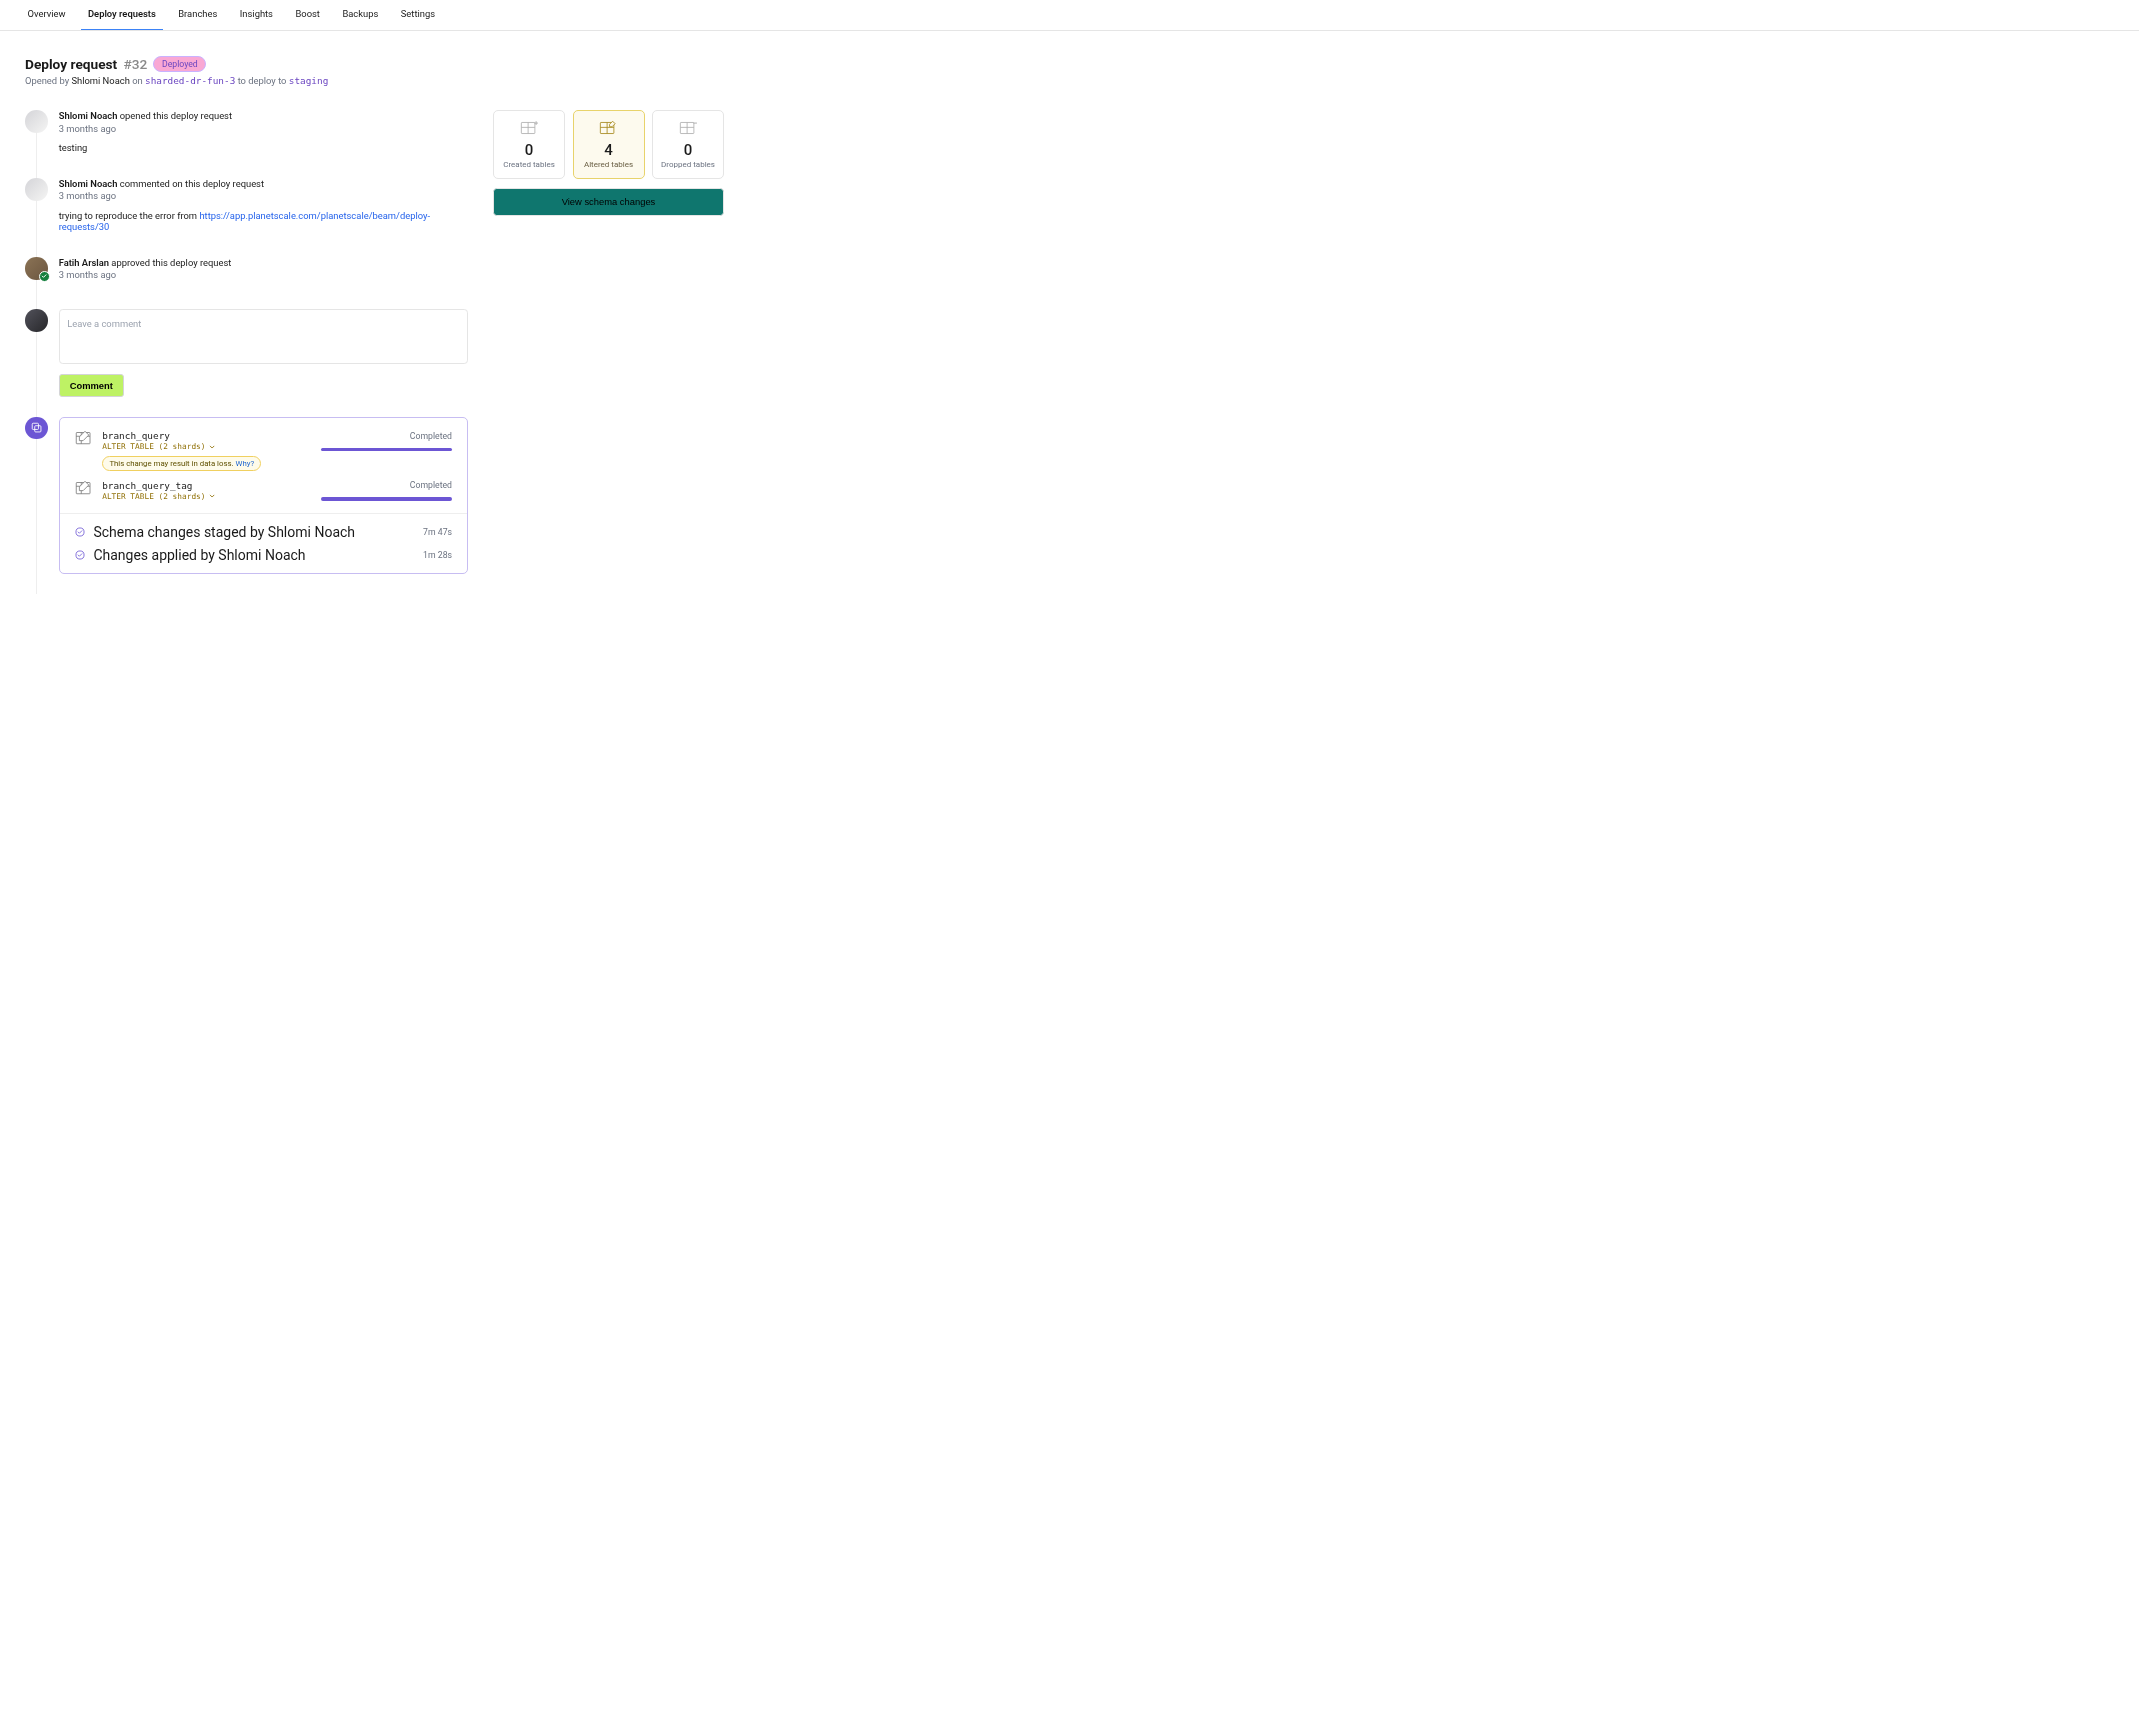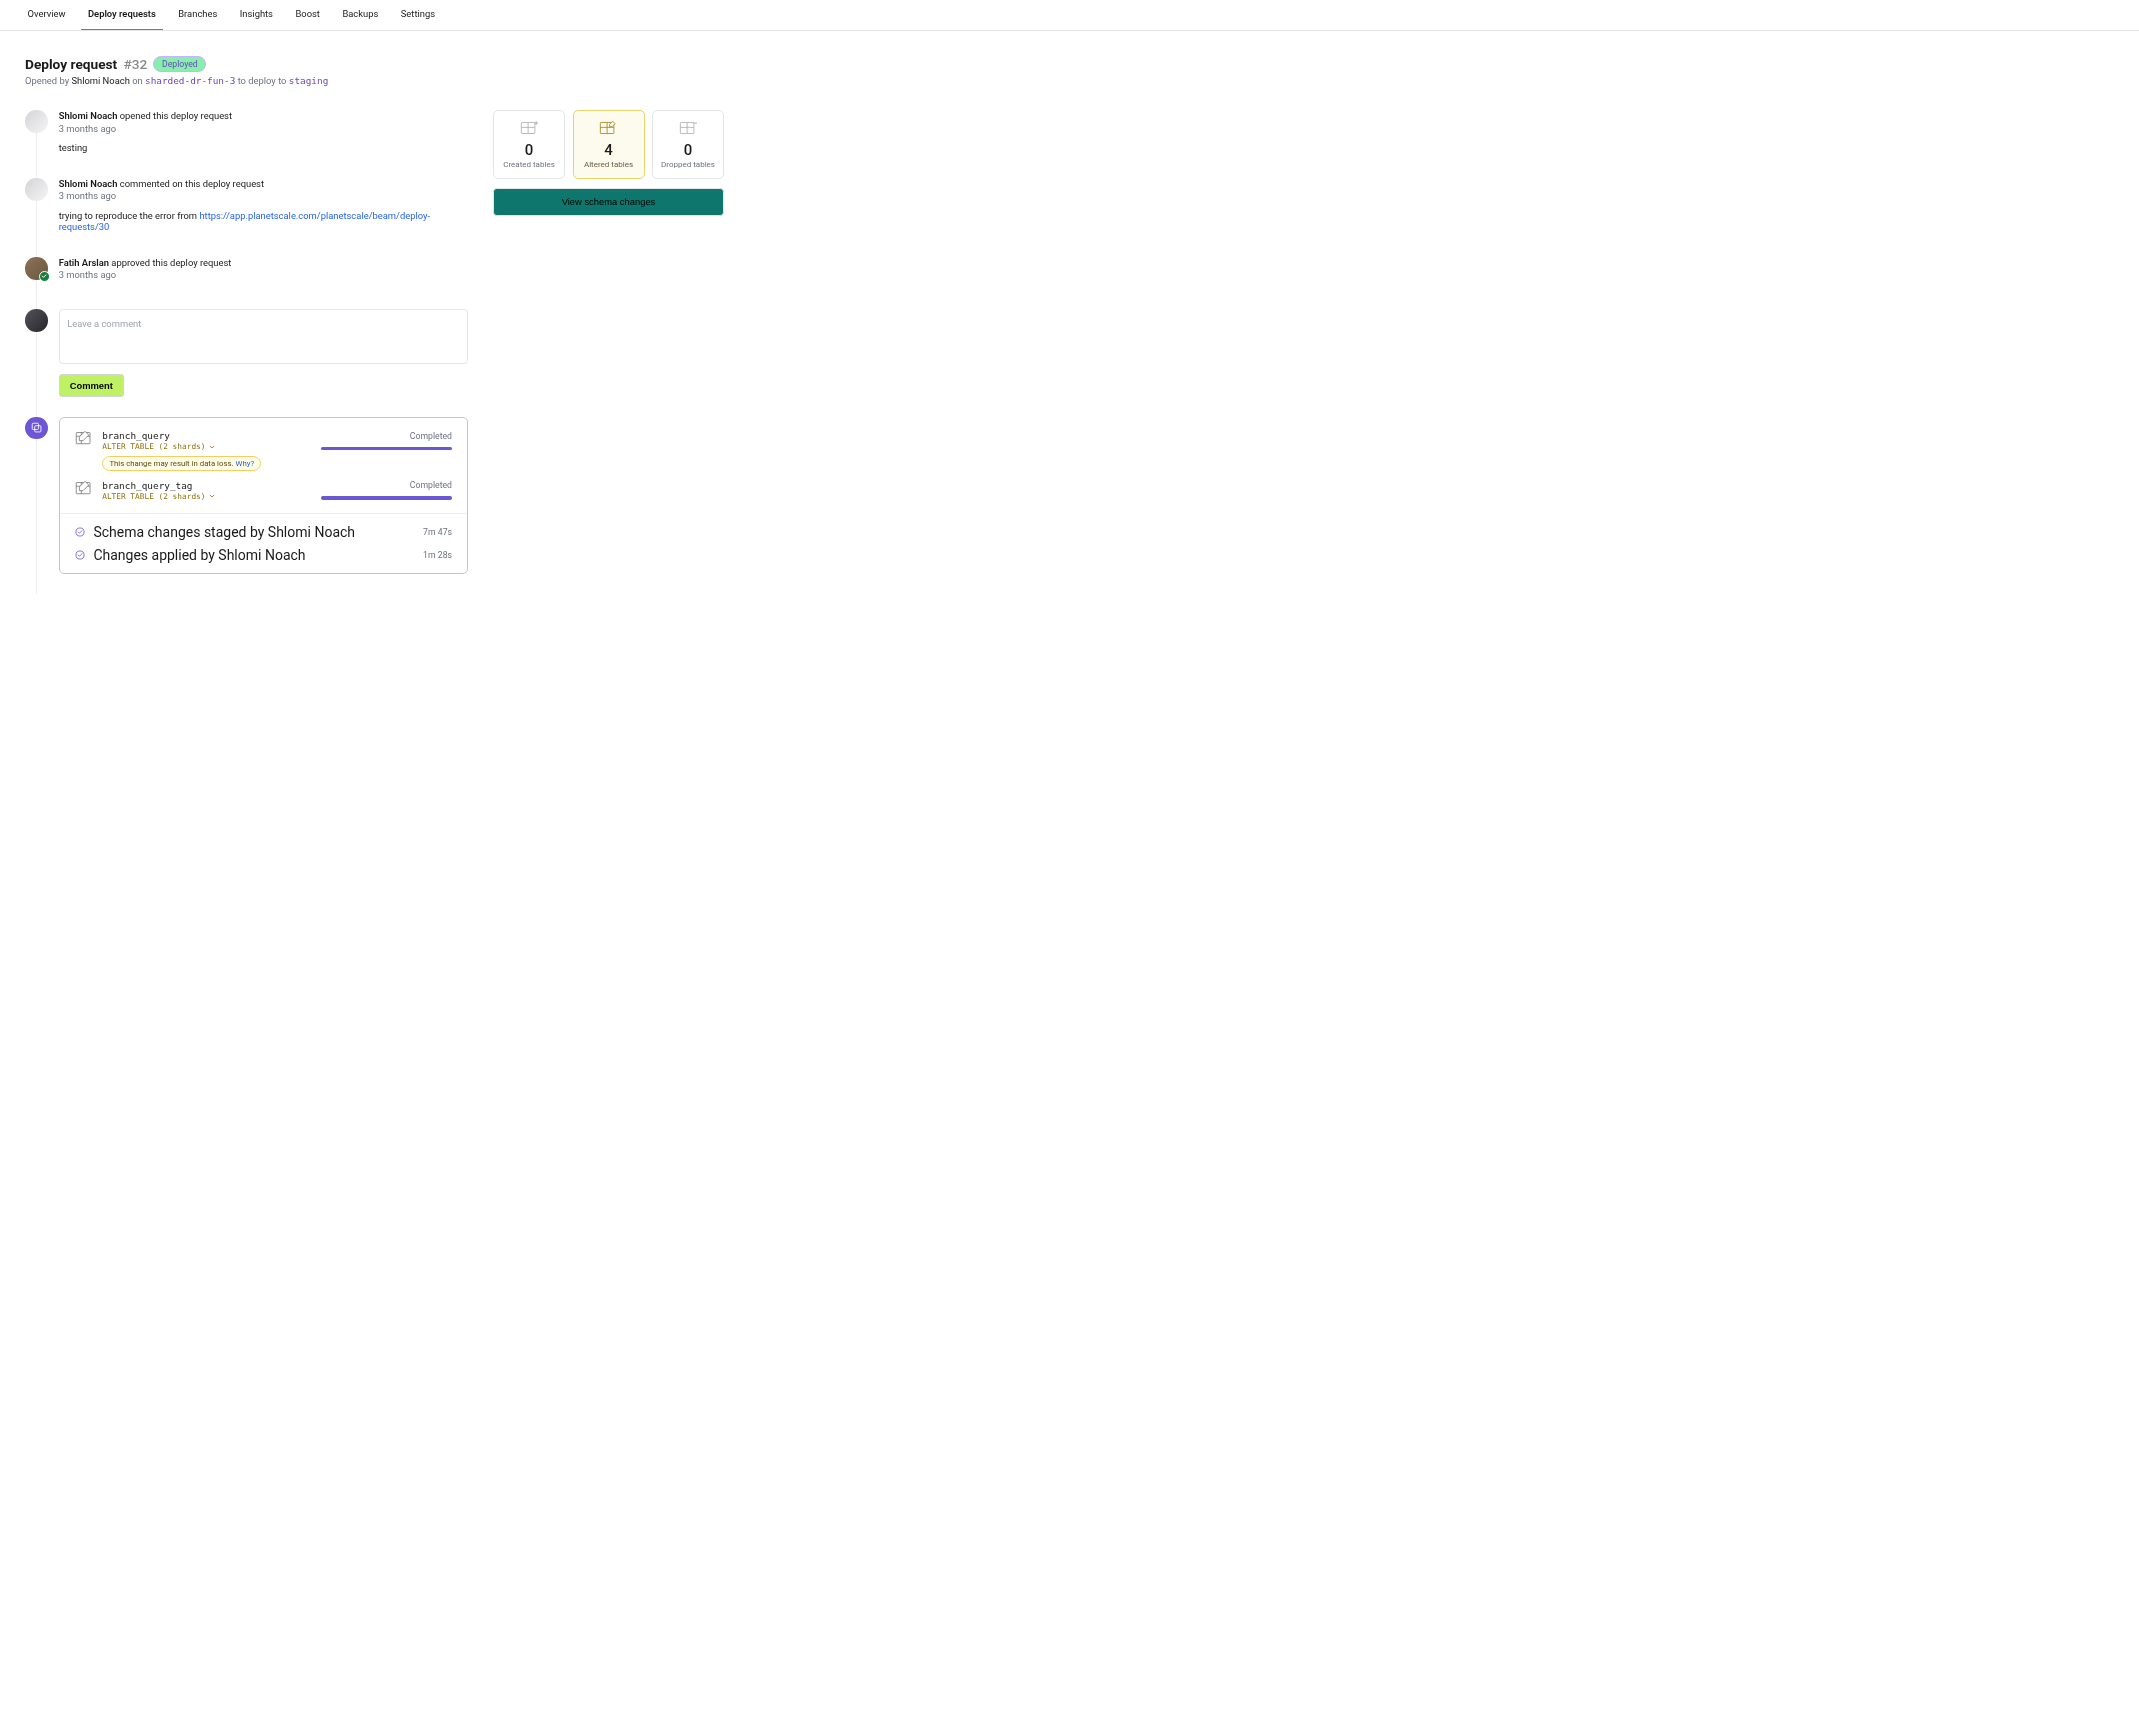--- a/index.html
+++ b/index.html
@@ -44,21 +44,21 @@
   
   .header-row {
     display: flex; align-items: center; gap: 6.2px;
     margin-bottom: 3.7px;
   }
   .header-title { font-size: 13.7px; font-weight: 700; }
   .header-num { font-size: 13.7px; color: #8a8a8a; font-weight: 500; }
   .badge-deployed {
     border: 0.6px solid #c9b2ff;
     color: #6b46c1;
-    background: #86efac;
+    background: #f9a8d4;
     border-radius: 8.7px;
     padding: 1.9px 7.5px;
     font-size: 8.7px;
   }
   .subhead { color: #6b7280; font-size: 9.4px; margin-bottom: 24px; }
   .subhead .name { color: #1a1a1a; }
   .subhead .branch { color: #6b46c1; }
 
   
   .sub-tabs {
@@ -130,21 +130,21 @@
   .dc-section { padding: 12.5px 15px; }
   .dc-row { display: flex; align-items: flex-start; gap: 10px; margin-bottom: 8.7px; }
   .dc-row:last-child { margin-bottom: 0; }
   .dc-table-icon { width: 17.5px; height: 17.5px; flex-shrink: 0; }
   .dc-main { flex: 1; }
   .dc-title-row { display: flex; justify-content: space-between; align-items: center; }
   .dc-title { font-size: 9.4px; }
   .dc-status { color: #6b7280; font-size: 8.7px; }
   .dc-alter { color: #92720a; font-size: 7.8px; display: flex; align-items: center; gap: 3.1px; margin-top: 1.2px; }
   .dc-bar { height: 3.7px; background: #6c56d4; border-radius: 1.9px; margin-top: 5px; width: 131px; float: right; }
-  .dc-bar-wrap { display: flex; justify-content: space-between; align-items: center; }
+  .dc-bar-wrap { display: flex; justify-content: space-between; align-items: flex-end; }
   .warn-pill {
     border: 0.6px solid #f0d060; background: #fefbea; color: #5f5000;
     border-radius: 7.5px; padding: 1.9px 6.2px; font-size: 7.8px; margin-top: 5px; display: inline-block;
   }
   .warn-pill a { color: #1e66d0; text-decoration: none; }
 
   .dc-steps { border-top: 0.6px solid #eee; padding: 10px 15px; }
   .dc-step { display: flex; align-items: center; gap: 8.7px; margin-bottom: 6.2px; }
   .dc-step:last-child { margin-bottom: 0; }
   .step-icon { width: 10px; height: 10px; flex-shrink: 0; }

